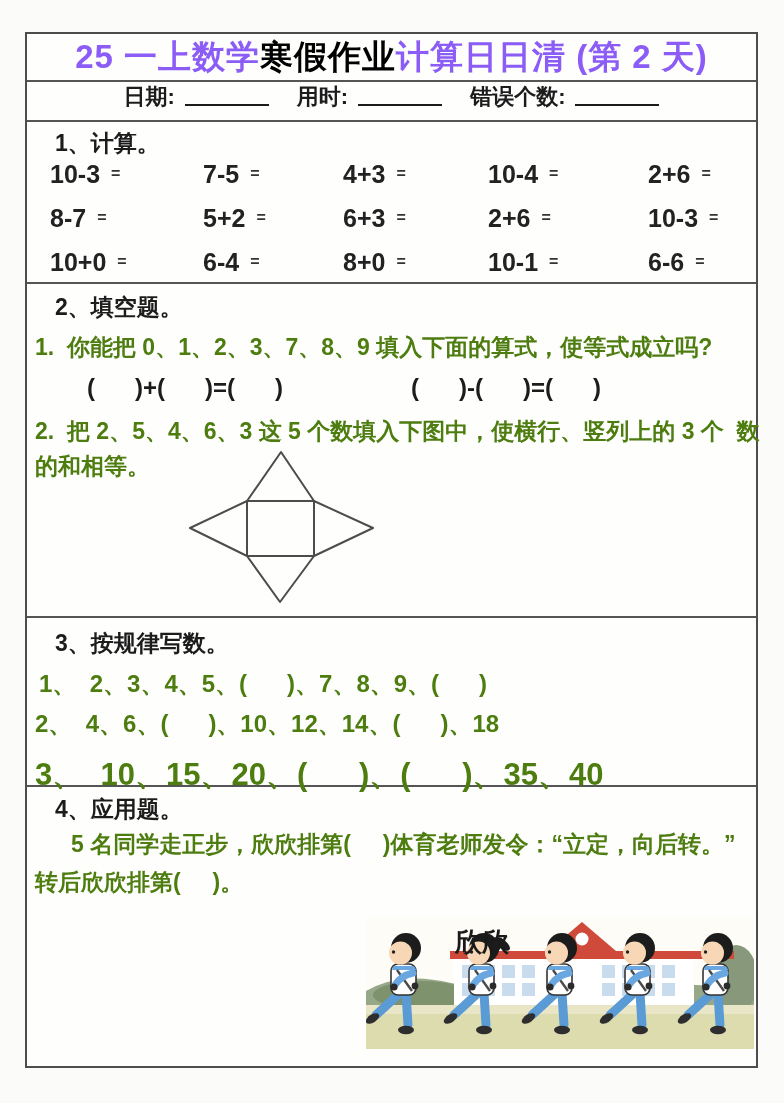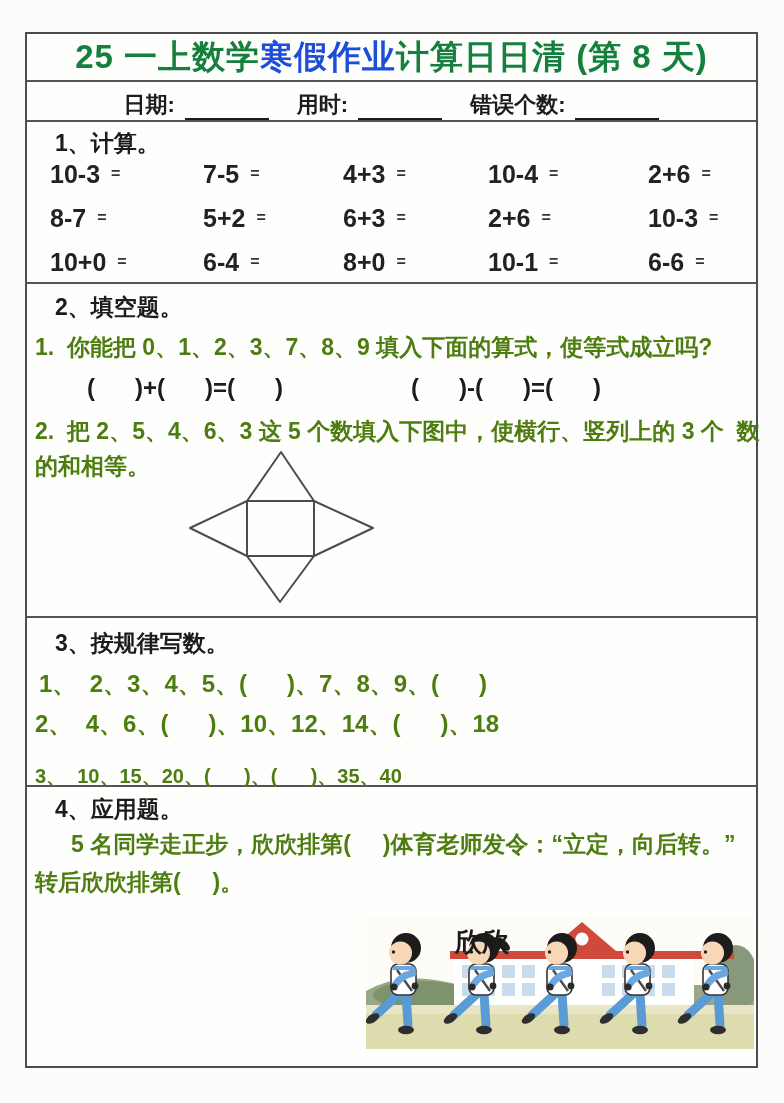--- a/index.html
+++ b/index.html
@@ -11,24 +11,24 @@
     overflow:hidden;
   }
   .sheet{
     position:absolute;left:25px;top:32px;width:729px;height:1032px;
     border:2px solid #4d4d4d;background:#fefefd;
   }
   .row{position:relative;box-sizing:border-box;border-bottom:2px solid #555;}
   
   .title-row{height:48px;display:flex;align-items:center;justify-content:center;}
   .title-row span{font-size:33px;font-weight:bold;letter-spacing:1px;white-space:pre;}
-  .t-blue{color:#15803d;}
-  .t-red{color:#1d4ed8;}
-  
-  .date-row{height:40px;display:flex;align-items:flex-end;justify-content:center;
+  .t-blue{color:#8b5cf6;}
+  .t-red{color:#000000;}
+  
+  .date-row{height:40px;display:flex;align-items:flex-start;justify-content:center;
     font-size:22px;font-weight:bold;}
   .blank{display:inline-block;width:84px;height:22px;border-bottom:2px solid #1c1c1c;
     margin:0 28px 0 10px;}
   .blank.last{margin-right:0;}
   
   .sec{box-sizing:border-box;}
   .sec-heading{position:absolute;left:8px;font-size:23px;font-weight:bold;white-space:pre;margin-left:20px;}
   .bodytext{position:absolute;font-size:23px;font-weight:600;white-space:pre;color:#4d7c0f;}
   
   .sec1{height:162px;}
@@ -52,21 +52,21 @@
   .illu{position:absolute;left:339px;top:130px;width:388px;height:132px;}
 </style>
 </head>
 <body>
 
 <div class="sheet">
 
   <div class="row title-row">
     <span class="t-blue">25 一上数学</span>
       <span class="t-red">寒假作业</span>
-      <span class="t-blue">计算日日清 (第 8 天)</span>
+      <span class="t-blue">计算日日清 (第 2 天)</span>
   </div>
 
   <div class="row date-row">
     <span>日期:</span>
       <span class="blank"></span>
     <span>用时:</span>
       <span class="blank"></span>
     <span>错误个数:</span>
       <span class="blank last"></span>
   </div>
@@ -109,21 +109,21 @@
         <polyline points="137,61 196,88 137,116"></polyline>
         <polyline points="70,116 103,162 137,116"></polyline>
       </g>
     </svg>
   </div>
 
   <div class="row sec sec3">
     <div class="sec-heading" style="top:10px">3、按规律写数。</div>
     <div class="bodytext" style="left:12px;top:50px;font-size:24px">1、  2、3、4、5、(      )、7、8、9、(      )</div>
     <div class="bodytext" style="left:8px;top:90px;font-size:24px">2、  4、6、(      )、10、12、14、(      )、18</div>
-    <div class="bodytext" style="left:8px;top:145px;font-size:20px">3、  10、15、20、(      )、(      )、35、40</div>
+    <div class="bodytext" style="left:8px;top:136px;font-size:31px">3、  10、15、20、(      )、(      )、35、40</div>
   </div>
 
   <div class="row sec sec4">
     <div class="sec-heading" style="top:7px">4、应用题。</div>
     <div class="bodytext" style="left:44px;top:42px">5 名同学走正步，欣欣排第(     )体育老师发令：“立定，向后转。”</div>
     <div class="bodytext" style="left:8px;top:80px">转后欣欣排第(     )。</div>
 
     <svg class="illu" viewBox="0 0 388 132">
       <defs>
         <g id="student">

